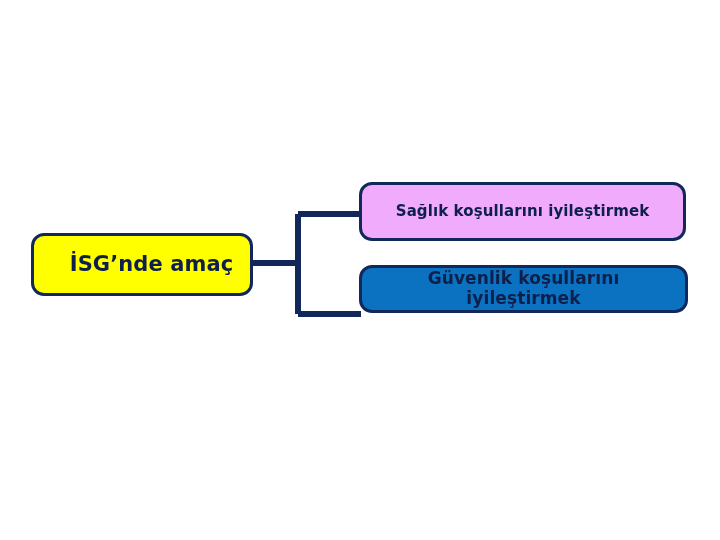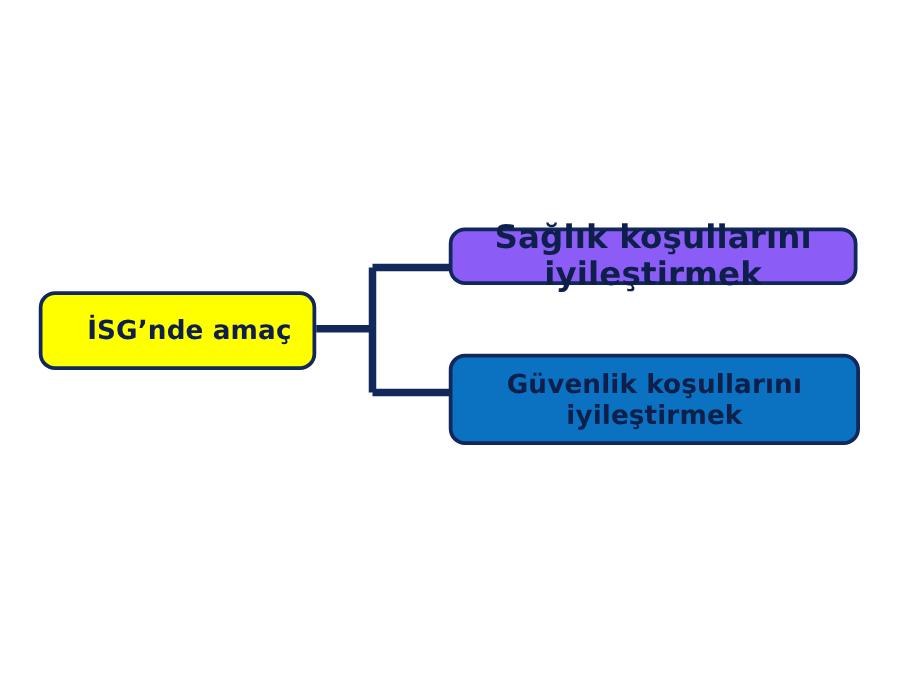--- a/index.html
+++ b/index.html
@@ -52,32 +52,32 @@
     height: 63px;
     background: #ffff00;
     font-size: 21px;
     padding-left: 19px;
   }
 
   .node-health {
     left: 359px;
     top: 182px;
     width: 327px;
-    height: 46px;
-    background: #8b5cf6;
-    font-size: 26px;
+    height: 59px;
+    background: #f0abfc;
+    font-size: 15px;
   }
 
   .node-safety {
     left: 359px;
-    top: 283px;
+    top: 265px;
     width: 329px;
-    height: 73px;
+    height: 48px;
     background: #0a72c0;
-    font-size: 21px;
+    font-size: 17px;
   }
 
   .node-label {
     display: block;
     padding: 0 10px;
   }
 </style>
 </head>
 <body>
 

